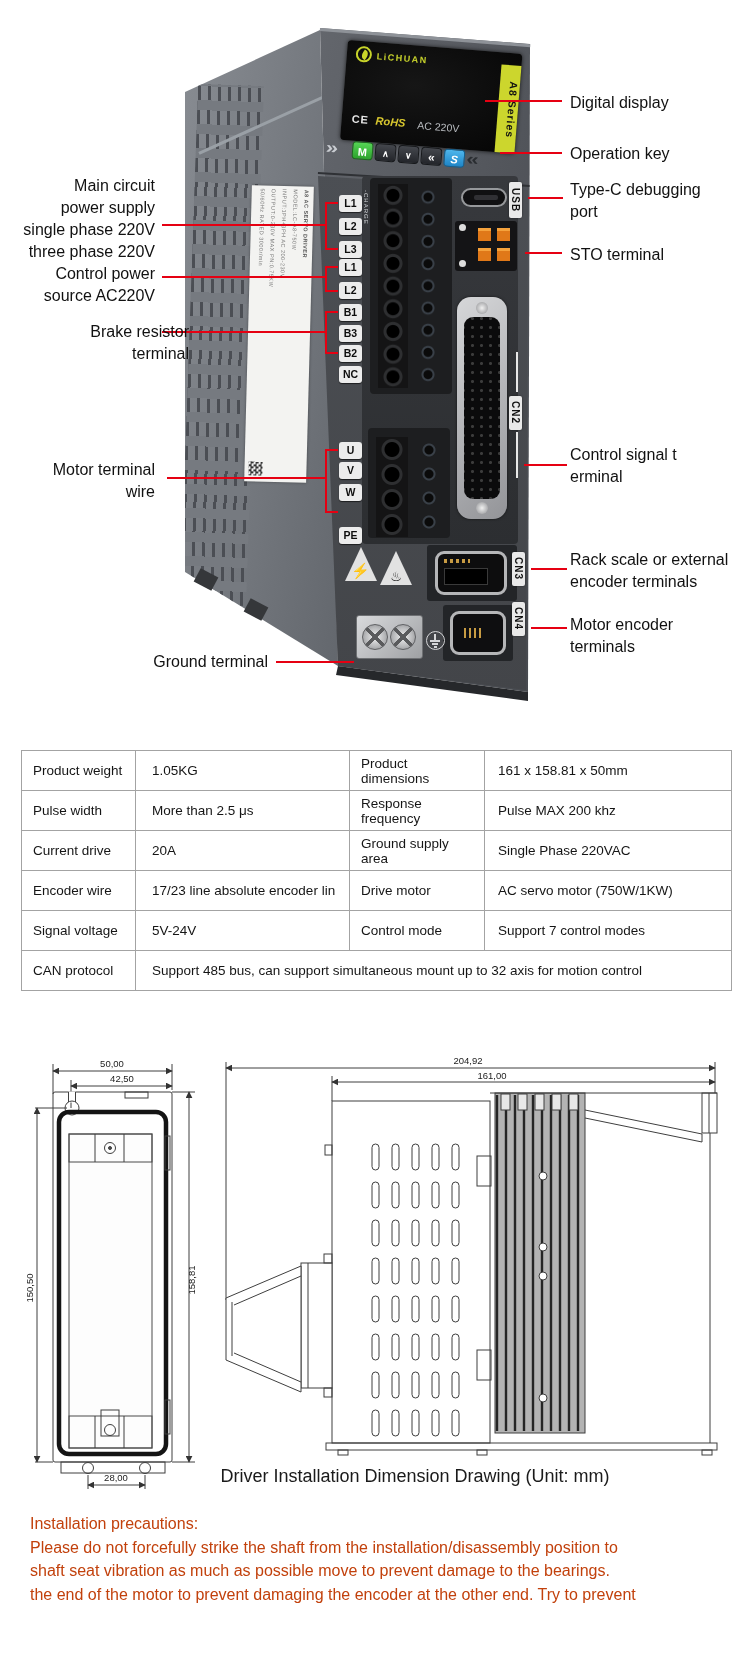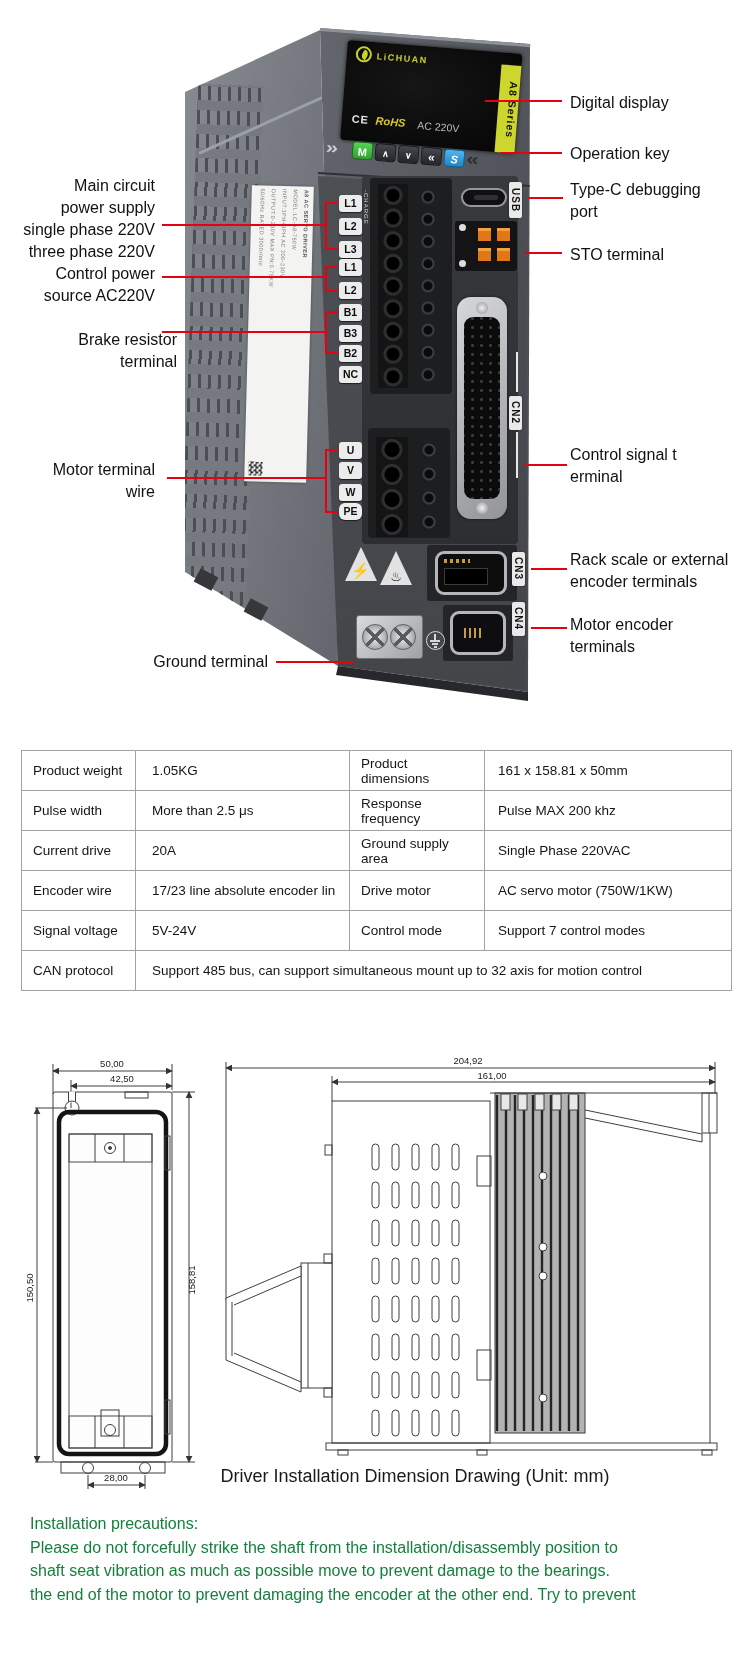--- a/index.html
+++ b/index.html
@@ -31,21 +31,21 @@
               color:#fff;font-weight:bold;font-size:19px;line-height:38px;text-align:center;}
   #spec{position:absolute;left:21px;top:750px;width:710px;border-collapse:collapse;table-layout:fixed;
         font-size:13.5px;color:#151515;}
   #spec td{border:1px solid #a3a3a3;vertical-align:middle;padding:2px 6px 2px 11px;}
   #spec td.v1{padding-left:16px;}
   #spec td.v2{padding-left:13px;}
   
   svg text{font-family:"Liberation Sans",sans-serif;font-size:9.5px;fill:#222;}
   #caption{position:absolute;left:200px;top:1466px;width:430px;text-align:center;
            font-size:18px;color:#1a1a1a;}
-  #precautions{position:absolute;left:30px;top:1512px;width:712px;color:#15803d;
+  #precautions{position:absolute;left:30px;top:1512px;width:712px;color:#c2410c;
                font-size:16px;line-height:23.5px;white-space:nowrap;}
   .sticker-line{font-size:5.5px;color:#7a7a7a;line-height:11px;letter-spacing:.5px;}
 </style>
 </head>
 <body>
 
 <div id="root">
 
   <div class="abs" style="left:0;top:0;width:750px;height:705px;">
 
@@ -201,21 +201,21 @@
     <div class="tlabel" style="top:241px;">L3</div>
     <div class="tlabel" style="top:259px;">L1</div>
     <div class="tlabel" style="top:282px;">L2</div>
     <div class="tlabel" style="top:304px;">B1</div>
     <div class="tlabel" style="top:325px;">B3</div>
     <div class="tlabel" style="top:345px;">B2</div>
     <div class="tlabel" style="top:366px;">NC</div>
     <div class="tlabel" style="top:442px;">U</div>
     <div class="tlabel" style="top:462px;">V</div>
     <div class="tlabel" style="top:484px;">W</div>
-    <div class="tlabel" style="top:503px;border-radius:6px;">PE</div>
+    <div class="tlabel" style="top:527px;">PE</div>
     <div class="abs" style="left:363px;top:190px;writing-mode:vertical-rl;font-size:6px;color:#cfd2d6;letter-spacing:1px;">-CHARGE</div>
 
     <div class="cnlabel" style="left:509px;top:182px;height:32px;">USB</div>
     <div class="cnlabel" style="left:509px;top:396px;height:30px;">CN2</div>
     <div class="cnlabel" style="left:512px;top:552px;height:30px;">CN3</div>
     <div class="cnlabel" style="left:512px;top:602px;height:30px;">CN4</div>
     <div class="abs" style="left:516px;top:352px;width:2px;height:40px;background:#e8e8e8;"></div>
     <div class="abs" style="left:516px;top:432px;width:2px;height:46px;background:#e8e8e8;"></div>
 
     <div class="rline" style="left:485px;top:100px;width:77px;height:2px;"></div>
@@ -251,21 +251,21 @@
     <div class="co left" style="right:595px;top:175px;">
       <div>Main circuit</div>
       <div>power supply</div>
       <div>single phase 220V</div>
       <div>three phase 220V</div>
     </div>
     <div class="co left" style="right:595px;top:263px;">
       <div>Control power</div>
       <div>source AC220V</div>
     </div>
-    <div class="co left" style="right:573px;top:321px;margin-top:8px;">
+    <div class="co left" style="right:561px;top:321px;">
       <div>Brake resistor</div>
       <div>terminal</div>
     </div>
     <div class="co left" style="right:595px;top:459px;">
       <div>Motor terminal</div>
       <div>wire</div>
     </div>
     <div class="co left" style="right:482px;top:651px;">
       <div>Ground terminal</div>
     </div>

